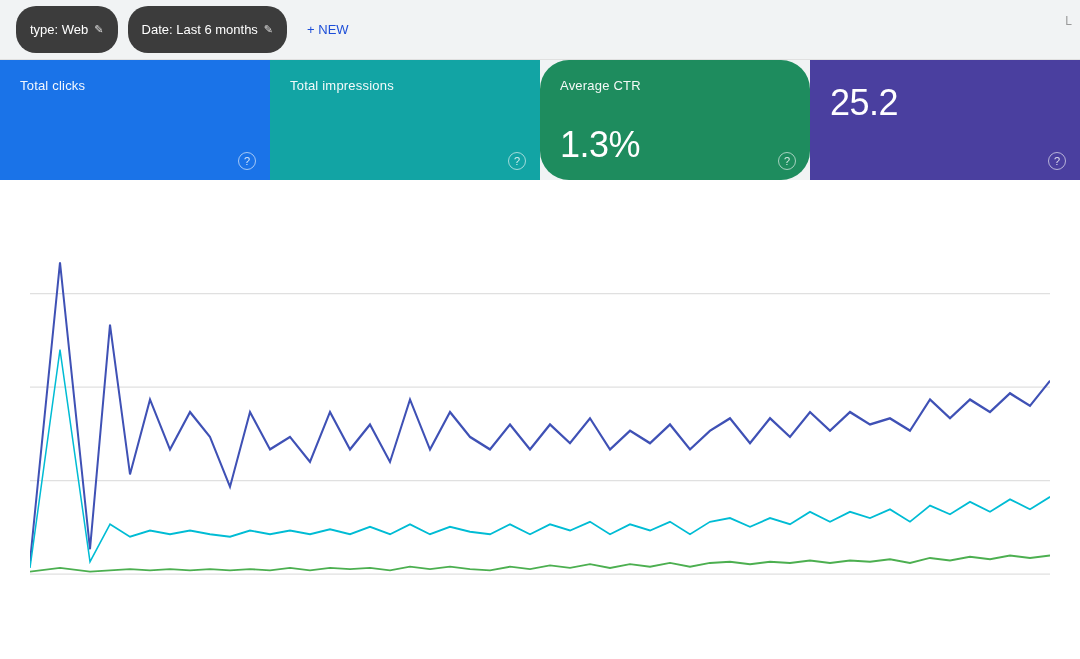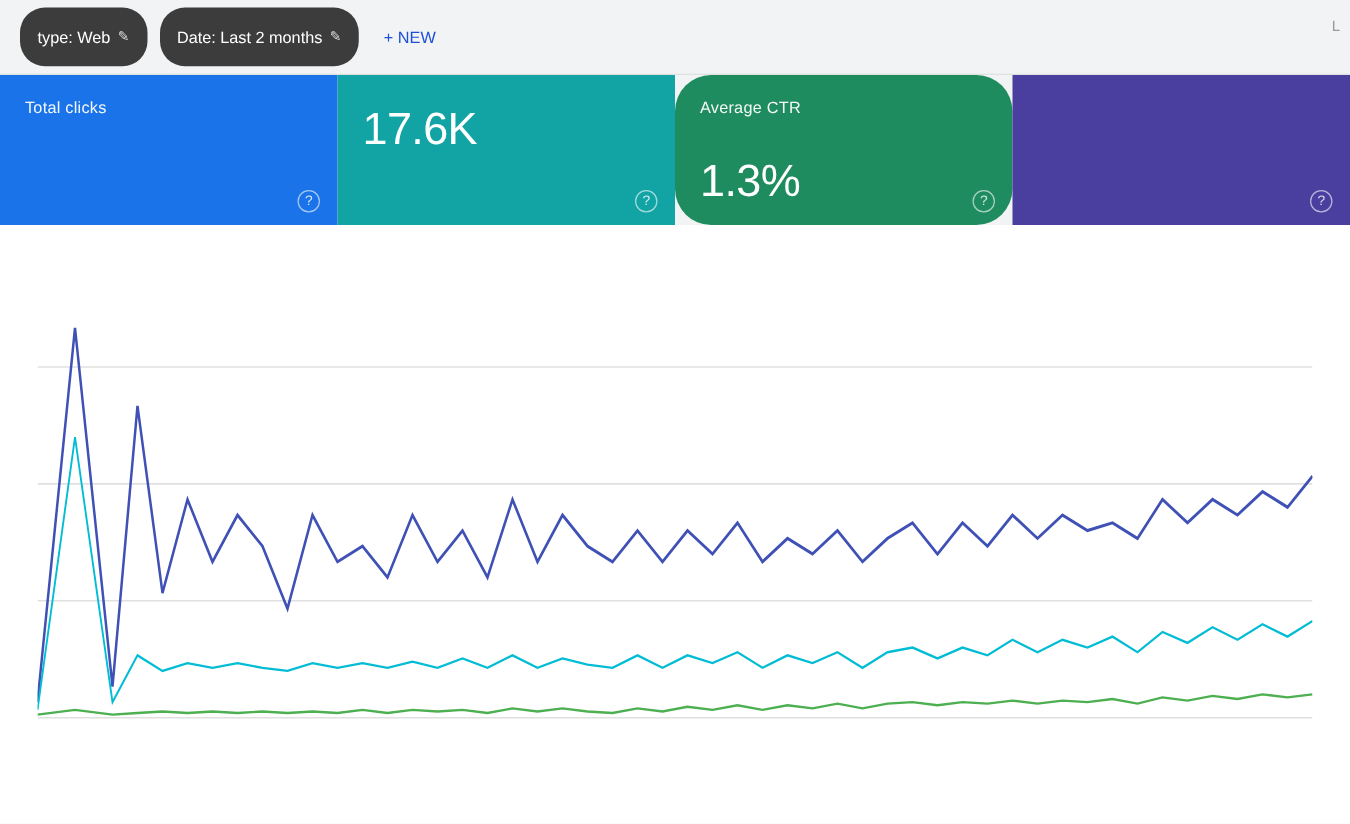--- a/index.html
+++ b/index.html
@@ -141,45 +141,46 @@
 </head>
 <body>
 
 <div class="toolbar-wrapper">
   <div class="toolbar">
     <div class="filter-pill">
       <span>type: Web</span>
       <span class="edit-icon">✎</span>
     </div>
     <div class="filter-pill">
-      <span>Date: Last 2 months</span>
+      <span>Date: Last 6 months</span>
       <span class="edit-icon">✎</span>
     </div>
     <div class="new-button">
       <span>+ NEW</span>
     </div>
   </div>
   <span class="corner-label">L</span>
 </div>
 
 <div class="stats-row" id="stats-row">
 <div class="stat-card" style="background: rgb(26, 115, 232);">
       <div class="stat-label">Total clicks</div>
       <div class="stat-info-icon">?</div>
     </div>
     <div class="stat-card" style="background: rgb(18, 164, 164);">
-      <div class="stat-value">17.6K</div>
+      <div class="stat-label">Total impressions</div>
       <div class="stat-info-icon">?</div>
     </div>
     <div class="stat-card" style="background: rgb(30, 140, 94); border-radius: 29px;">
       <div class="stat-label">Average CTR</div>
       <div class="stat-value">1.3%</div>
       <div class="stat-info-icon">?</div>
     </div>
     <div class="stat-card" style="background: rgb(74, 63, 159);">
+      <div class="stat-value">25.2</div>
       <div class="stat-info-icon">?</div>
     </div>
   </div>
 
 <div class="chart-area">
   <svg class="chart" viewBox="0 0 1020 360" preserveAspectRatio="none">
 
     <line x1="0" y1="300" x2="1020" y2="300" stroke="#e0e0e0" stroke-width="1"></line>
     <line x1="0" y1="225" x2="1020" y2="225" stroke="#e0e0e0" stroke-width="1"></line>
     <line x1="0" y1="150" x2="1020" y2="150" stroke="#e0e0e0" stroke-width="1"></line>

